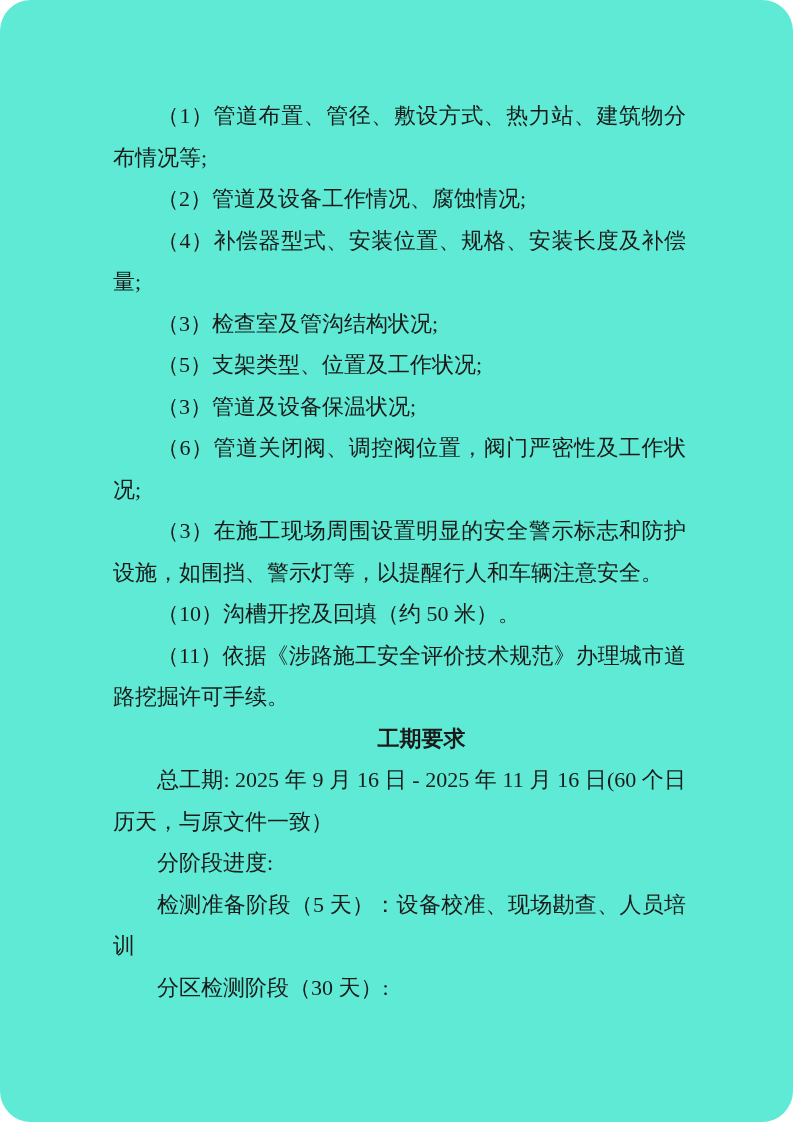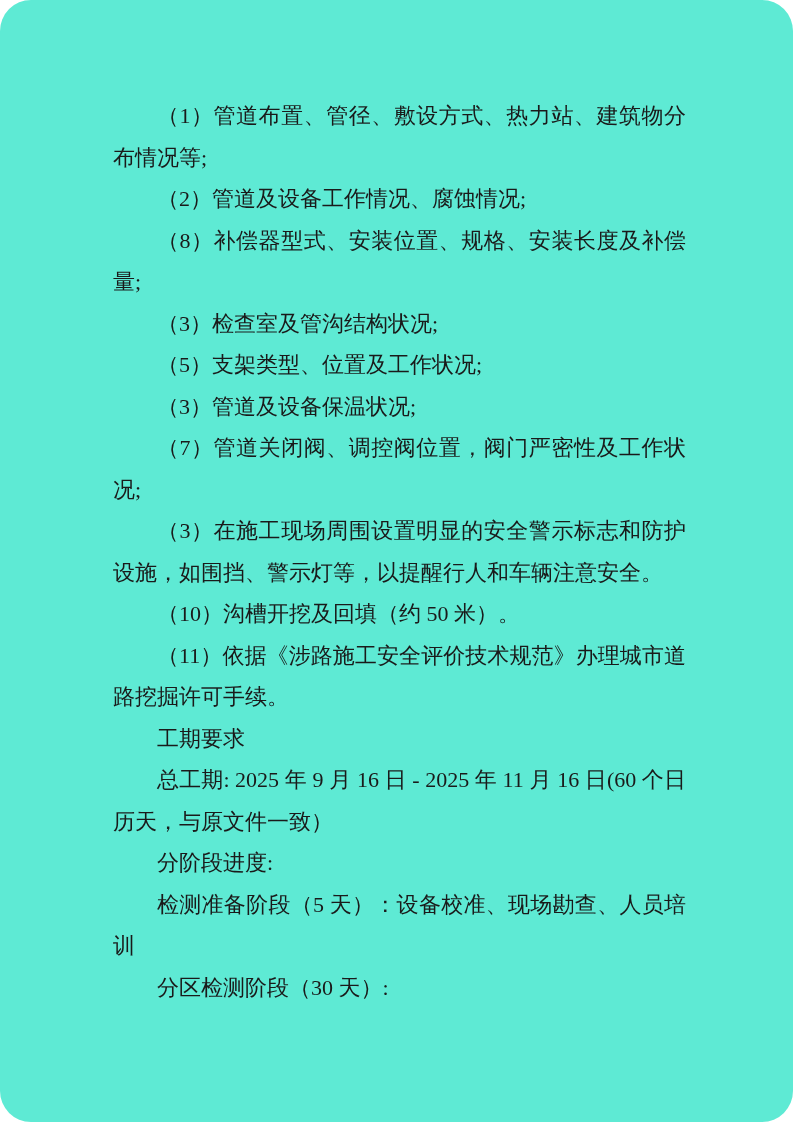--- a/index.html
+++ b/index.html
@@ -26,36 +26,36 @@
     line-height: 41.5px;
     text-align: justify;
   }
   .para {
     margin: 0;
     text-indent: 2em;
     word-break: break-all;
     overflow-wrap: break-word;
   }
   .para.heading {
-    font-weight: normal;
-    text-align: left;
+    font-weight: bold;
+    text-align: center;
   }
 </style>
 </head>
 <body>
 
 <div class="doc-page">
   <div class="doc-body">
       <p class="para body">（1）管道布置、管径、敷设方式、热力站、建筑物分布情况等;</p>
       <p class="para body">（2）管道及设备工作情况、腐蚀情况;</p>
-      <p class="para body">（8）补偿器型式、安装位置、规格、安装长度及补偿量;</p>
+      <p class="para body">（4）补偿器型式、安装位置、规格、安装长度及补偿量;</p>
       <p class="para body">（3）检查室及管沟结构状况;</p>
       <p class="para body">（5）支架类型、位置及工作状况;</p>
       <p class="para body">（3）管道及设备保温状况;</p>
-      <p class="para body">（7）管道关闭阀、调控阀位置，阀门严密性及工作状况;</p>
+      <p class="para body">（6）管道关闭阀、调控阀位置，阀门严密性及工作状况;</p>
       <p class="para body">（3）在施工现场周围设置明显的安全警示标志和防护设施，如围挡、警示灯等，以提醒行人和车辆注意安全。</p>
       <p class="para body">（10）沟槽开挖及回填（约 50 米）。</p>
       <p class="para body">（11）依据《涉路施工安全评价技术规范》办理城市道路挖掘许可手续。</p>
       <p class="para heading">工期要求</p>
       <p class="para body">总工期: 2025 年 9 月 16 日 - 2025 年 11 月 16 日(60 个日历天，与原文件一致）</p>
       <p class="para body">分阶段进度:</p>
       <p class="para body">检测准备阶段（5 天）：设备校准、现场勘查、人员培训</p>
       <p class="para body">分区检测阶段（30 天）:</p>
     </div>
 </div>

